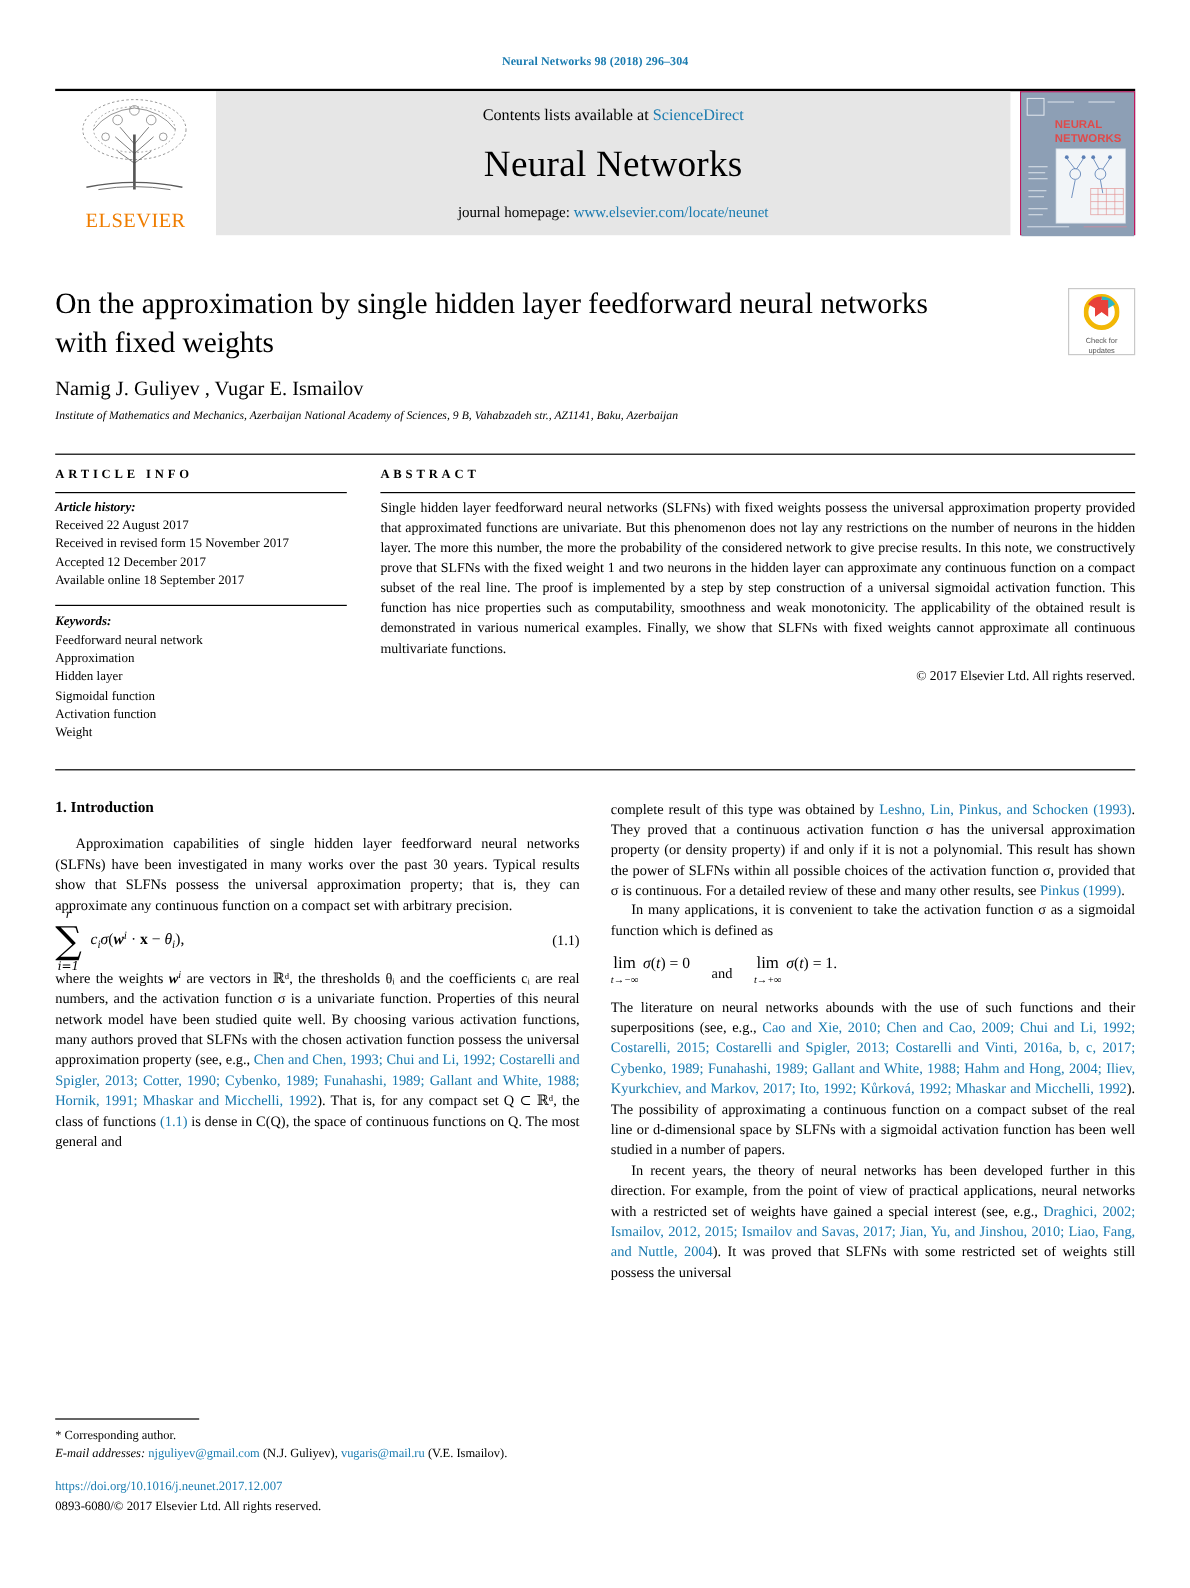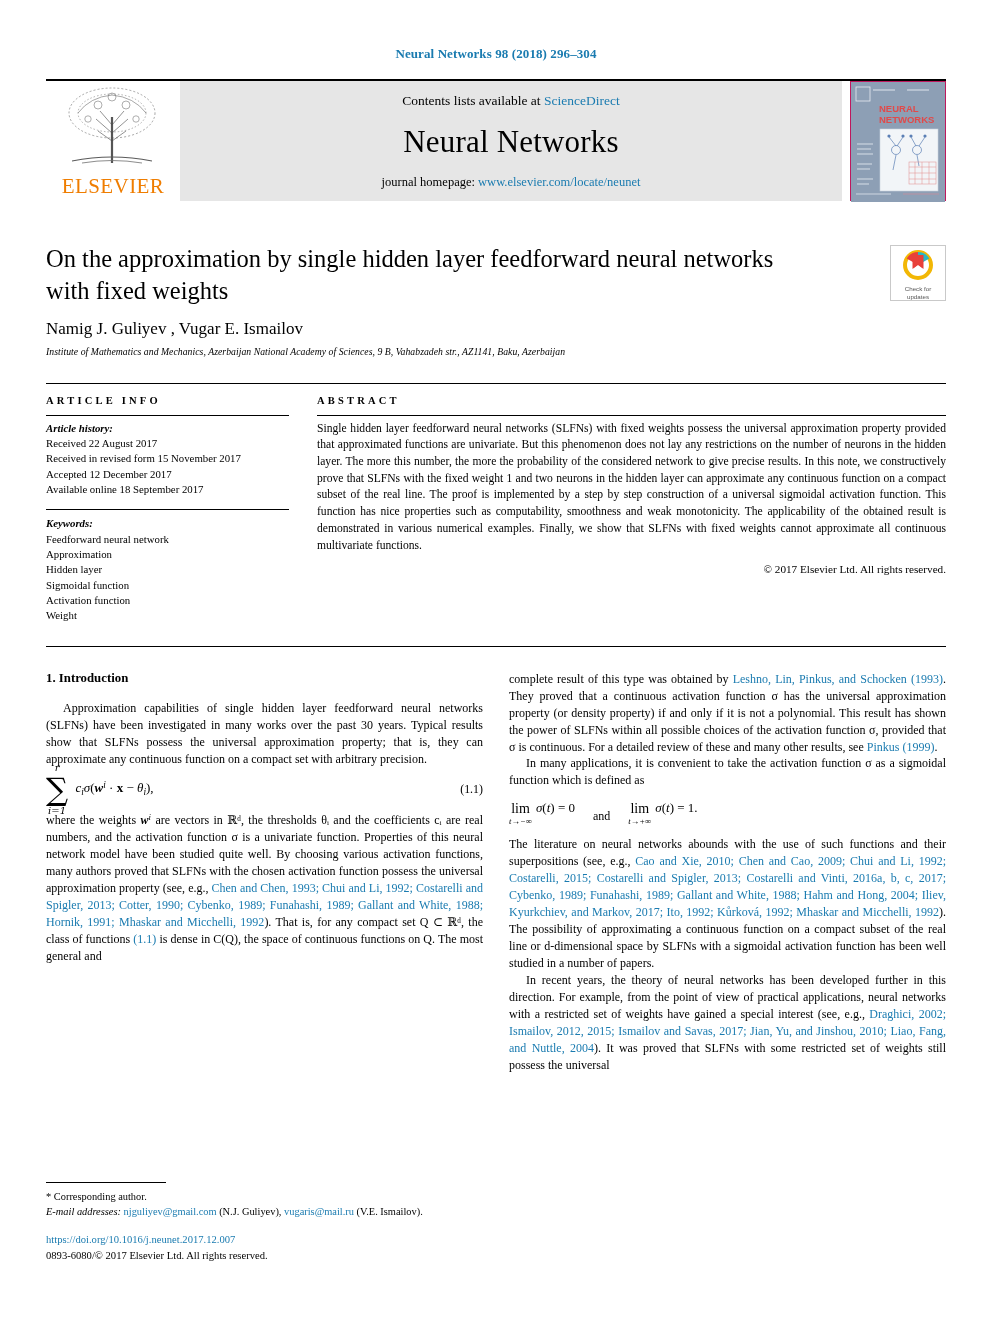--- a/index.html
+++ b/index.html
@@ -19,21 +19,21 @@
     left: 0; top: 0;
     width: 992px;
     height: 1323px;
     padding: 0 46px;
   }
 
   
   .running-head {
     text-align: center;
     color: #1a7bb0;
-    font-size: 13px;
+    font-size: 10px;
     font-weight: bold;
     padding-top: 46px;
     letter-spacing: .1px;
   }
 
   
   .masthead {
     margin-top: 17px;
     border-top: 2px solid #000;
     display: flex;
@@ -44,21 +44,21 @@
     flex: 0 0 134px;
     position: relative;
     background: #ffffff;
     overflow: hidden;
   }
   .elsevier-word {
     position: absolute;
     bottom: 2px; left: 0; right: 0;
     text-align: center;
     color: #ef7d00;
-    font-size: 21px;
+    font-size: 17px;
     font-family: "Liberation Serif", serif;
     letter-spacing: .4px;
     font-weight: normal;
   }
   .tree-svg { position: absolute; top: 2px; left: 12px; }
 
   .journal-band {
     flex: 1;
     background: #e6e6e6;
     display: flex;

